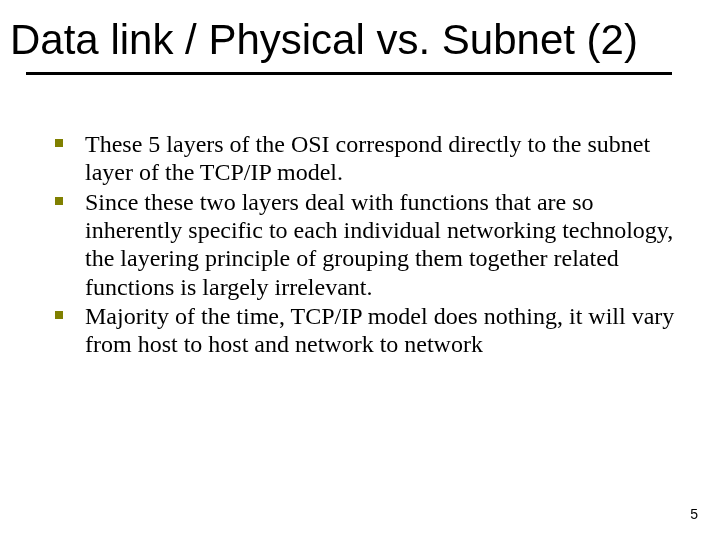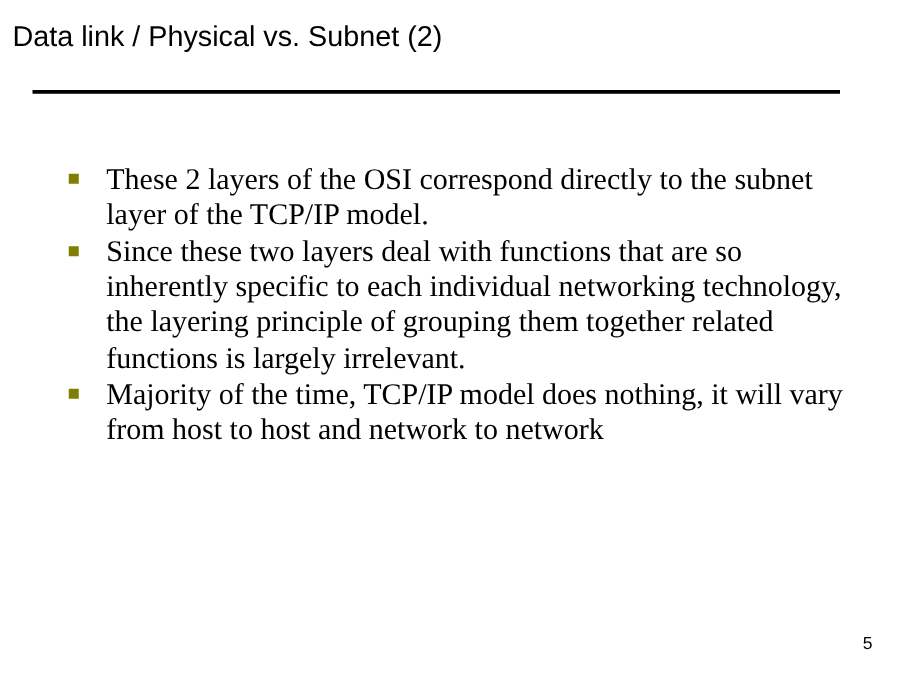--- a/index.html
+++ b/index.html
@@ -16,21 +16,21 @@
   .slide {
     width: 720px;
     height: 540px;
     position: relative;
   }
   .title {
     position: absolute;
     top: 16px;
     left: 10px;
     font-family: Verdana, Geneva, sans-serif;
-    font-size: 23px;
+    font-size: 42px;
     color: #000;
     letter-spacing: 0px;
   }
   .rule {
     position: absolute;
     top: 72px;
     left: 26px;
     width: 646px;
     height: 3px;
     background: #000;
@@ -93,21 +93,21 @@
   <div class="accent-box"></div>
   <div class="title">Data link / Physical vs. Subnet (2)</div>
   <div class="rule"></div>
 
   <div class="content">
 
     <div class="item">
       <span class="bullet">
           <span class="sq"></span>
         </span>
-      <span class="text">These 2 layers of the OSI correspond directly to the subnet layer of the TCP/IP model.</span>
+      <span class="text">These 5 layers of the OSI correspond directly to the subnet layer of the TCP/IP model.</span>
     </div>
 
     <div class="item">
       <span class="bullet">
           <span class="sq"></span>
         </span>
       <span class="text">Since these two layers deal with functions that are so inherently specific to each individual networking technology, the layering principle of grouping them together related functions is largely irrelevant.</span>
     </div>
 
     <div class="item">

